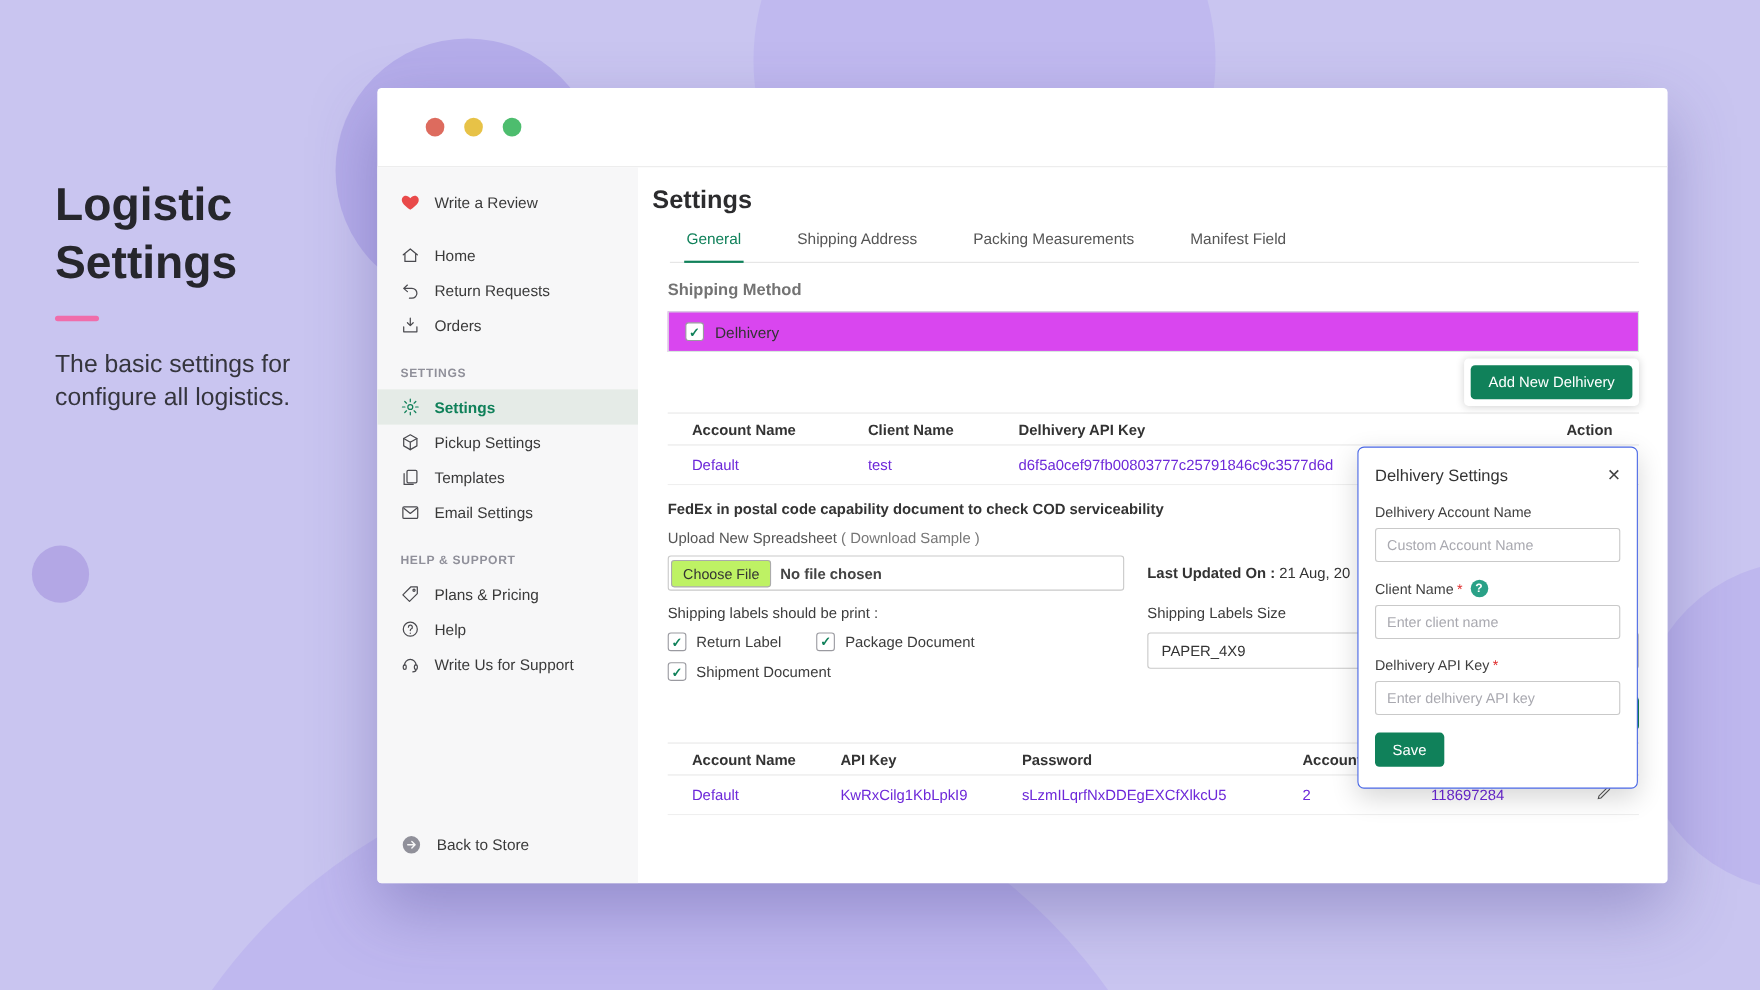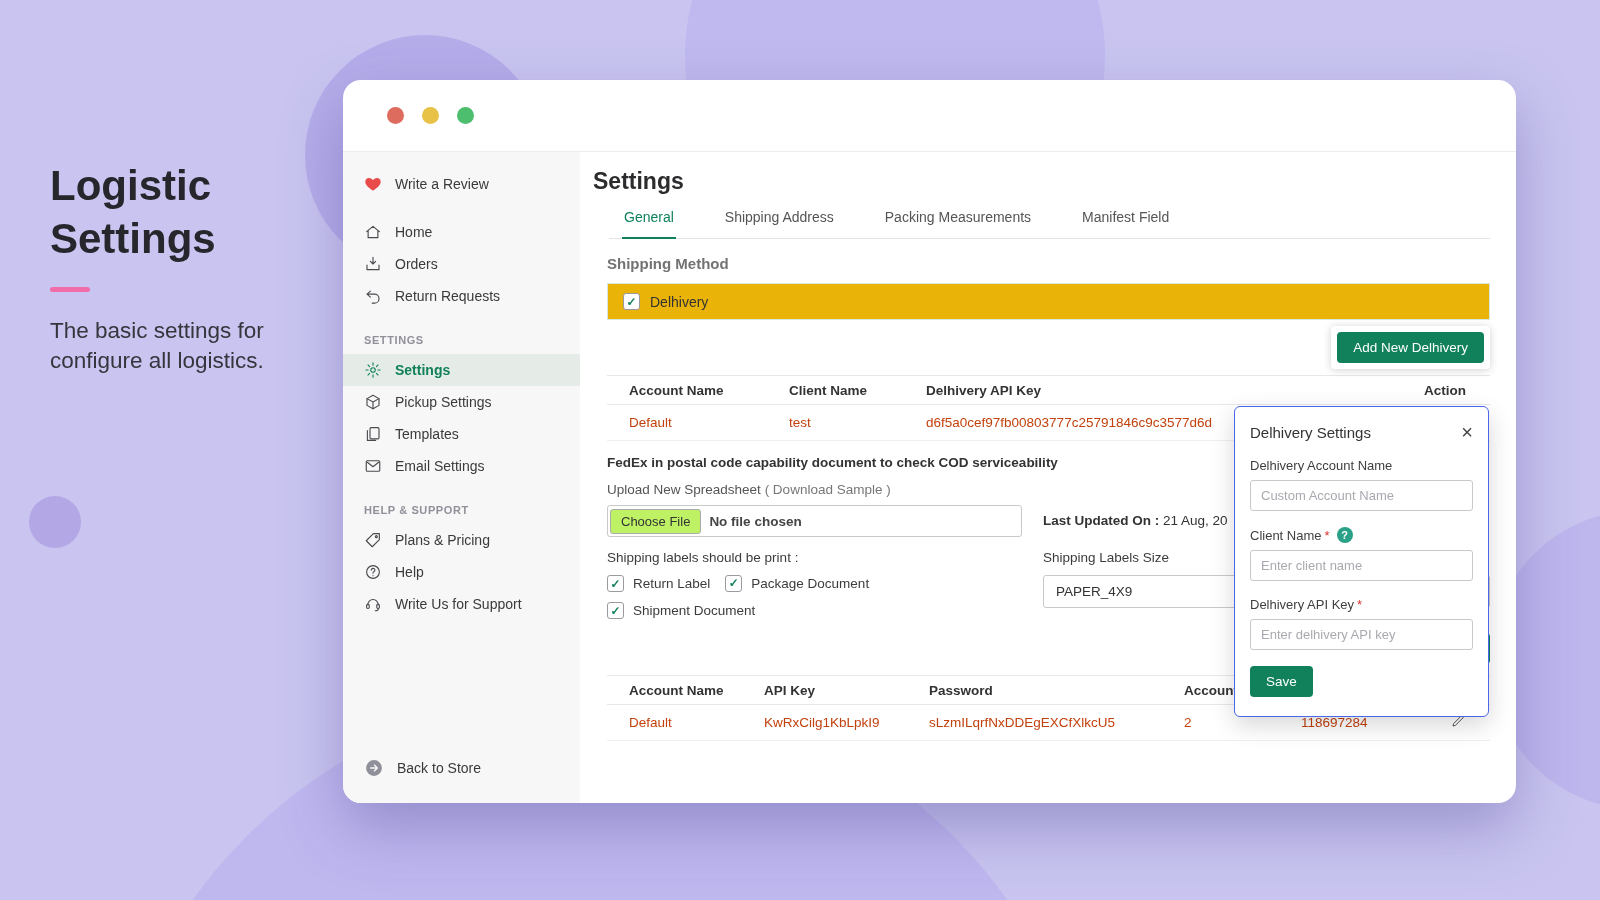--- a/index.html
+++ b/index.html
@@ -16,21 +16,21 @@
   .circ.c5 { width:300px; height:300px; left:1490px; top:510px; background:#beb7ee; }
 
   
   .hero { position:absolute; left:50px; top:160px; width:250px; }
   .hero h1 { font-size:42px; line-height:1.25; font-weight:bold; color:#26262c; width:230px; }
   .hero .bar { width:40px; height:5px; border-radius:3px; background:#f06daa; margin-top:22px; }
   .hero p { margin-top:24px; font-size:22.5px; line-height:1.32; color:#35353d; width:240px; }
 
   
   .window { position:absolute; left:343px; top:80px; width:1173px; height:723px; background:#fff;
-            border-radius:18px; overflow:hidden; box-shadow:0 25px 60px rgba(70,60,140,.35); }
+            border-radius:4px; overflow:hidden; box-shadow:0 25px 60px rgba(70,60,140,.35); }
   .titlebar { height:72px; border-bottom:1px solid #ececec; display:flex; align-items:center; padding-left:44px; gap:18px; }
   .dot { width:17px; height:17px; border-radius:50%; cursor:pointer; }
   .dot.r { background:#dd6b5e; } .dot.y { background:#e7c247; } .dot.g { background:#4dbd6e; }
 
   .winbody { display:flex; height:651px; }
 
   
   .sidebar { width:237px; background:#f7f7f8; padding-top:16px; position:relative; flex:none; }
   .side-item { display:flex; align-items:center; gap:13px; padding:7px 10px 7px:21px; }
   .side-item { padding:7px 10px 7px 21px; font-size:14px; color:#3a3a3a; cursor:pointer; }
@@ -41,54 +41,54 @@
   .back-item { position:absolute; bottom:18px; left:0; right:0; }
 
   
   .main { flex:1; position:relative; padding:0 26px 0 27px; overflow:hidden; }
   .main h2 { font-size:23px; font-weight:bold; color:#2c2c2e; margin:16px 0 0 -14px; }
   .tabs { display:flex; gap:34px; margin:14px 0 0 2px; border-bottom:1px solid #e4e4e4; }
   .tab { font-size:14px; color:#555; padding:0 2px 12px; cursor:pointer;margin-left:13px; }
   .tab.active { color:#10815a; border-bottom:2.5px solid #10815a; margin-bottom:-1px; }
   .main h3 { font-size:15px; font-weight:bold; color:#737373; margin-top:16px; }
 
-  .panel-head { margin-top:11px; height:37px; background:#eab308; border:1px solid #d8e8df;
+  .panel-head { margin-top:11px; height:37px; background:#d946ef; border:1px solid #d8e8df;
                 display:flex; align-items:center; gap:10px; padding-left:15px; font-size:14px; color:#333; }
   .cb { width:17px; height:17px; border:1.5px solid #9a9aa0; border-radius:3px; background:#fff;
         display:inline-flex; align-items:center; justify-content:center; cursor:pointer; flex:none; }
   .cb::after { content:"✓"; color:#10815a; font-size:12px; font-weight:bold; line-height:1; }
 
   .addrow { display:flex; justify-content:flex-end; margin-top:6px; }
   .btn-plate { background:#fff; padding:6px; border-radius:4px; box-shadow:0 1px 8px rgba(0,0,0,.18); }
   .btn { background:#10815a; color:#fff; border:none; border-radius:4px; height:31px; padding:0 16px;
          font-size:13.5px; font-family:"Liberation Sans",sans-serif; cursor:pointer; }
 
   .tbl { margin-top:6px; font-size:13.5px; }
   .trow { display:grid; align-items:center; padding-left:22px; padding-right:24px; }
   .tbl .thead { border-top:1px solid #e8e8e8; border-bottom:1px solid #e8e8e8; height:30px; font-weight:bold; color:#333; }
-  .tbl .tbody { height:36px; color:#c2410c; border-bottom:1px solid #efefef; }
+  .tbl .tbody { height:36px; color:#6d28d9; border-bottom:1px solid #efefef; }
   .grid-delh { grid-template-columns:160px 137px 1fr 70px; }
   .grid-fedex { grid-template-columns:135px 165px 255px 117px 132px 1fr; }
   .cell-r { text-align:right; }
 
   .cod { margin-top:14px; font-size:13.5px; font-weight:bold; color:#333; }
   .upload-line { margin-top:12px; font-size:13.5px; color:#555; }
   .upload-line .dl { color:#777; cursor:pointer; }
 
   .fx-grid { display:grid; grid-template-columns:415px 1fr; column-gap:21px; margin-top:8px; }
   .filebox { height:32px; border:1px solid #c9c9c9; border-radius:3px; display:flex; align-items:center; padding:2px; background:#fff; }
   .choose { background:#bef264; border:1px solid #ababab; border-radius:3px; font-size:13px; color:#333;
             padding:4px 10px; font-family:"Liberation Sans",sans-serif; cursor:pointer; }
   .filestatus { margin-left:8px; font-size:13.5px; color:#444;font-weight:bold; }
   .lastupd { font-size:13.5px; color:#333; line-height:32px; white-space:nowrap; overflow:hidden; }
   .lastupd b { font-weight:bold; }
   .plain-label { margin-top:13px; font-size:13.5px; color:#3c3c3c; }
   .checkline { display:flex; align-items:center; gap:9px; margin-top:10px; font-size:13.5px; color:#3c3c3c; }
   .checkline + .checkline { margin-top:9px; }
-  .checkpair { display:flex; gap:15px; }
+  .checkpair { display:flex; gap:32px; }
   .dropdown { margin-top:10px; height:33px; border:1px solid #c9c9c9; border-radius:3px; width:100%;
               display:flex; align-items:center; justify-content:space-between; padding:0 12px; font-size:13.5px; color:#333; cursor:pointer; }
   .caret::after { content:"▾"; color:#666; }
 
   .addfedex { display:flex; justify-content:flex-end; margin-top:14px; }
 
   
   .modal { position:absolute; left:891px; top:326px; width:255px; height:311px; background:#fff;
            border:1px solid #4967e6; border-radius:6px; box-shadow:0 8px 24px rgba(0,0,0,.16);
            padding:15px; z-index:40; }
@@ -140,29 +140,29 @@
         </div>
 
         <div class="side-item">
           <svg class="ic" width="18" height="18" viewBox="0 0 24 24">
             <path d="M3.5 11.5 12 4.5l8.5 7M5.5 10v9.5h13V10"></path>
           </svg>
           <span>Home</span>
         </div>
         <div class="side-item">
           <svg class="ic" width="18" height="18" viewBox="0 0 24 24">
+            <path d="M8.5 13.5 4 9.5l4.5-4M4 9.5h10a6 6 0 0 1 0 12h-3"></path>
+          </svg>
+          <span>Return Requests</span>
+        </div>
+        <div class="side-item">
+          <svg class="ic" width="18" height="18" viewBox="0 0 24 24">
             <path d="M12 3v9m0 0-3.5-3.5M12 12l3.5-3.5M4 13.5v6h16v-6"></path>
           </svg>
           <span>Orders</span>
-        </div>
-        <div class="side-item">
-          <svg class="ic" width="18" height="18" viewBox="0 0 24 24">
-            <path d="M8.5 13.5 4 9.5l4.5-4M4 9.5h10a6 6 0 0 1 0 12h-3"></path>
-          </svg>
-          <span>Return Requests</span>
         </div>
 
         <div class="side-section">SETTINGS</div>
 
         <div class="side-item active">
           <svg class="ic" width="18" height="18" viewBox="0 0 24 24">
             <circle cx="12" cy="12" r="3"></circle>
             <path d="M12 2.5v3M12 18.5v3M2.5 12h3M18.5 12h3M5.3 5.3l2.1 2.1M16.6 16.6l2.1 2.1M18.7 5.3l-2.1 2.1M7.4 16.6l-2.1 2.1"></path>
           </svg>
           <span>Settings</span>

